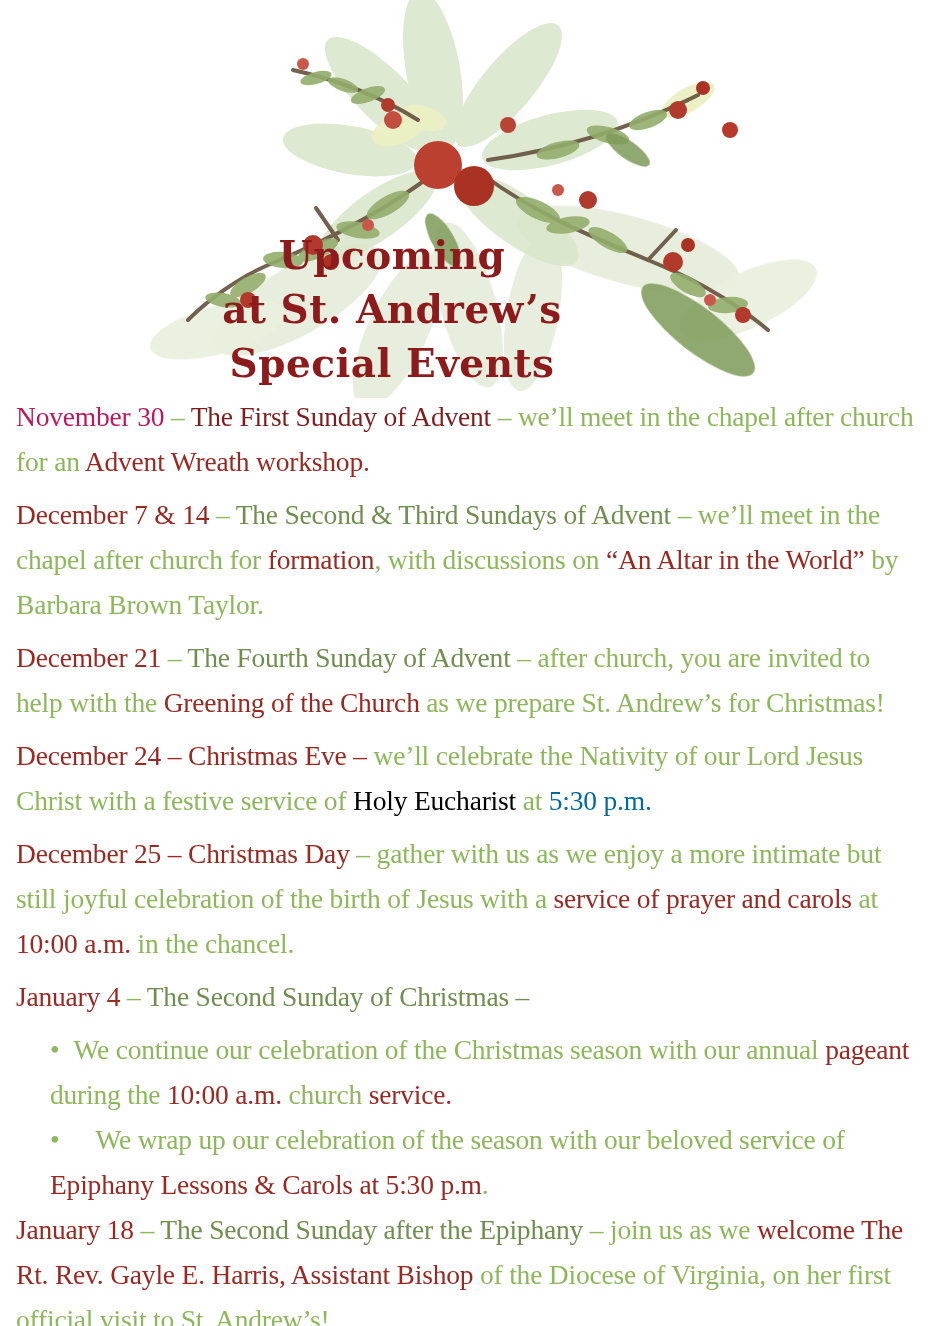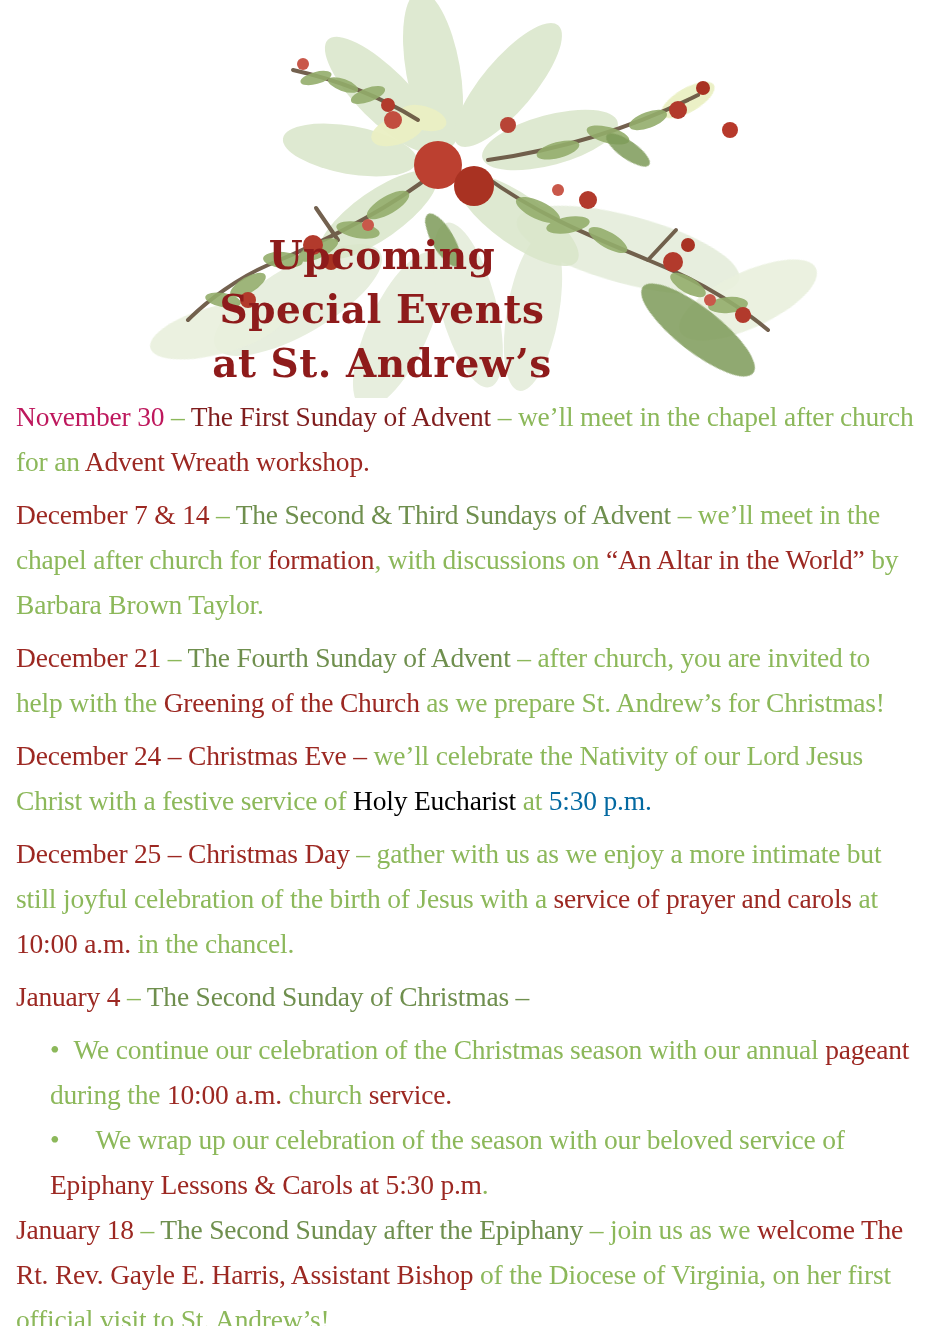--- a/index.html
+++ b/index.html
@@ -4,21 +4,21 @@
 <style>
   html,body{margin:0;padding:0;}
   body{
     width:939px;height:1326px;
     background:#ffffff;
     font-family:"Liberation Serif", serif;
     overflow:hidden;
     position:relative;
   }
   .hero{
-    position:absolute;top:0;left:0;width:748px;height:400px;
+    position:absolute;top:0;left:0;width:748px;height:400px;padding-left:20px;
   }
   .hero svg{position:absolute;left:88px;top:0;}
   .page-title{
     position:absolute;top:228px;left:0;right:0;
     text-align:center;
     padding-left:16px;
     font-family:"DejaVu Serif", serif;
     font-weight:700;
     font-size:39px;
     line-height:54px;
@@ -122,22 +122,22 @@
       <circle cx="655" cy="315" r="8" fill="#b23a2c"></circle>
       <circle cx="622" cy="300" r="6" fill="#c9584a"></circle>
       <circle cx="590" cy="110" r="9" fill="#b23a2c"></circle>
       <circle cx="615" cy="88" r="7" fill="#a93222"></circle>
       <circle cx="642" cy="130" r="8" fill="#b7392b"></circle>
     </g>
   </svg>
 
   <div class="page-title" style="color: rgb(142, 27, 27);">
     <span>Upcoming</span>
+    <span>at St. Andrew’s</span>
     <span>Special Events</span>
-    <span>at St. Andrew’s</span>
   </div>
 </div>
 
 <div class="events">
     <div class="para"><span style="color: #be185d;">November 30</span><span style="color: rgb(140, 184, 90);"> – </span><span style="color: #7f1d1d; margin-top: 13px;">The First Sunday of Advent</span><span style="color: rgb(140, 184, 90);"> – we’ll meet in the chapel after church for an </span><span style="color: rgb(156, 40, 34);">Advent Wreath workshop.</span></div>
     <div class="para"><span style="color: rgb(156, 40, 34);">December 7 &amp; 14</span><span style="color: rgb(140, 184, 90);"> – </span><span style="color: rgb(111, 143, 78);">The Second &amp; Third Sundays of Advent</span><span style="color: rgb(140, 184, 90);"> – we’ll meet in the chapel after church for </span><span style="color: rgb(156, 40, 34);">formation</span><span style="color: rgb(140, 184, 90);">, with discussions on </span><span style="color: rgb(156, 40, 34);">“An Altar in the World”</span><span style="color: rgb(140, 184, 90);"> by Barbara Brown Taylor.</span></div>
     <div class="para"><span style="color: rgb(156, 40, 34);">December 21</span><span style="color: rgb(140, 184, 90);"> – </span><span style="color: rgb(111, 143, 78);">The Fourth Sunday of Advent</span><span style="color: rgb(140, 184, 90);"> – after church, you are invited to help with the </span><span style="color: rgb(156, 40, 34);">Greening of the Church</span><span style="color: rgb(140, 184, 90);"> as we prepare St. Andrew’s for Christmas!</span></div>
     <div class="para"><span style="color: rgb(156, 40, 34);">December 24 – Christmas Eve –</span><span style="color: rgb(140, 184, 90);"> we’ll celebrate the Nativity of our Lord Jesus Christ with a festive service of </span><span style="color: #000000;">Holy Eucharist</span><span style="color: rgb(140, 184, 90);"> at </span><span style="color: #0369a1;">5:30 p.m.</span></div>
     <div class="para"><span style="color: rgb(156, 40, 34);">December 25 – Christmas Day</span><span style="color: rgb(140, 184, 90);"> – gather with us as we enjoy a more intimate but still joyful celebration of the birth of Jesus with a </span><span style="color: rgb(156, 40, 34);">service of prayer and carols</span><span style="color: rgb(140, 184, 90);"> at </span><span style="color: rgb(156, 40, 34);">10:00 a.m.</span><span style="color: rgb(140, 184, 90);"> in the chancel.</span></div>
     <div class="para"><span style="color: rgb(156, 40, 34);">January 4</span><span style="color: rgb(140, 184, 90);"> – </span><span style="color: rgb(111, 143, 78);">The Second Sunday of Christmas –</span></div>

